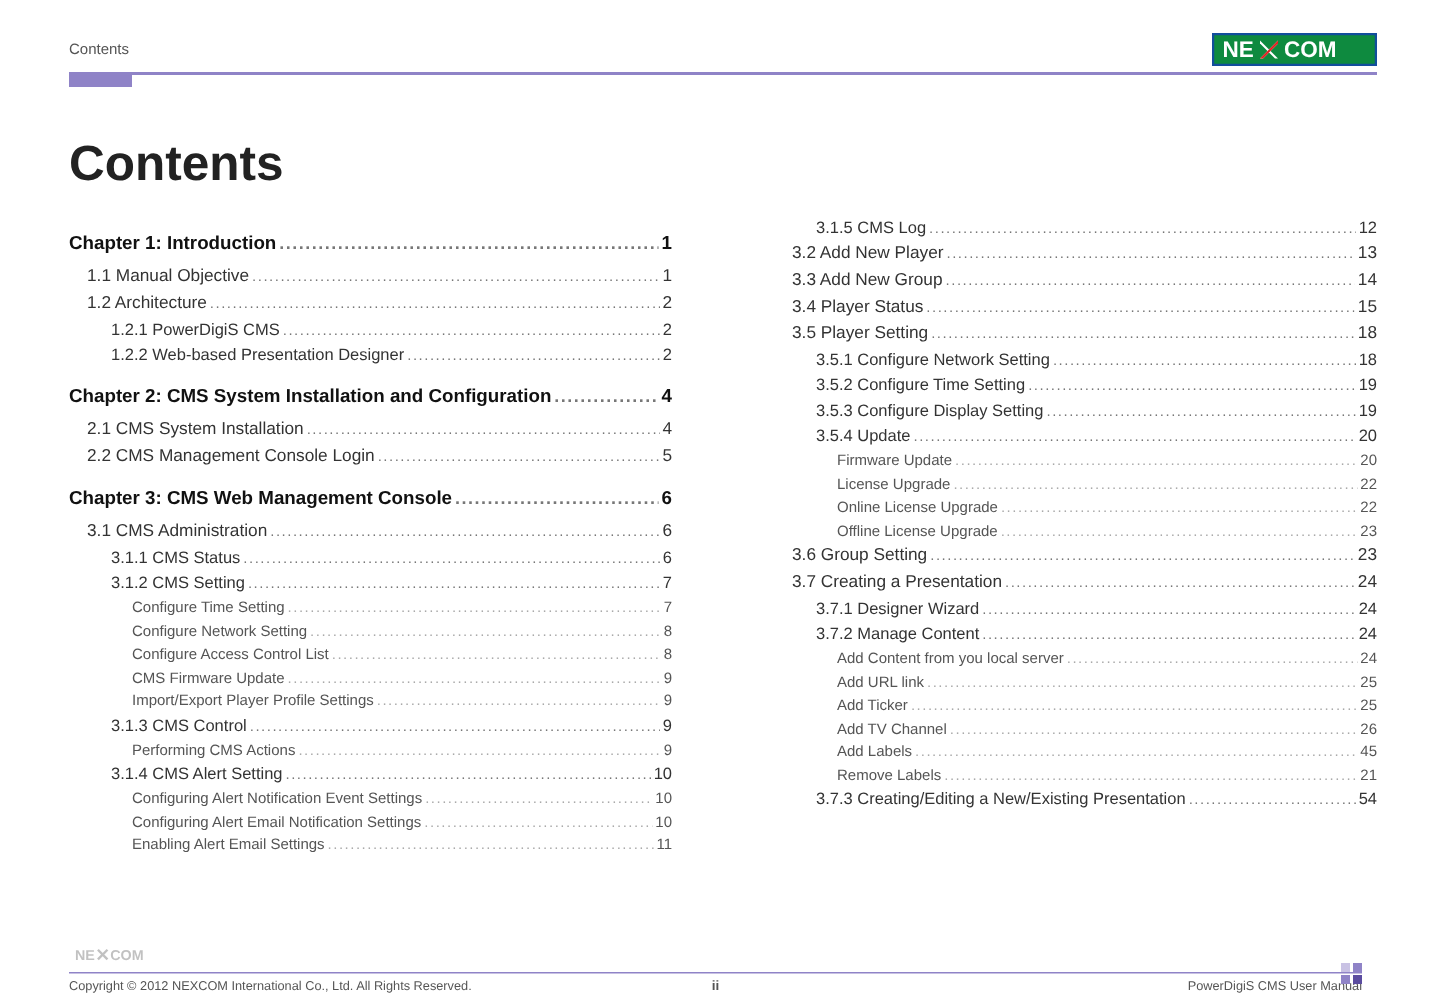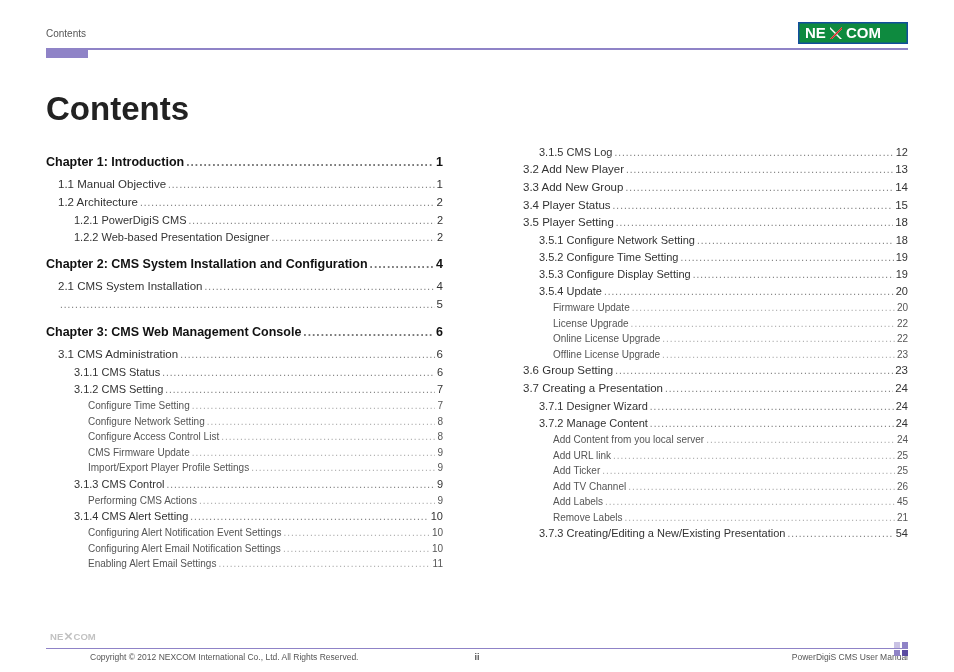--- a/index.html
+++ b/index.html
@@ -7,21 +7,21 @@
     font-family: Arial, Helvetica, sans-serif;
     background: #fff;
     width: 954px;
     height: 672px;
     overflow: hidden;
     position: relative;
   }
   .page {
     width: 100%;
     height: 100%;
-    padding: 20px 46px 12px 46px;
+    padding: 20px 36px 12px 46px;
     position: relative;
   }
   .header {
     display: flex;
     justify-content: space-between;
     align-items: center;
     height: 26px;
   }
   .header .left-label {
     font-size: 10px;
@@ -114,21 +114,20 @@
     right: 0; top: -6px;
     width: 14px; height: 14px;
   }
   .footer-bar {
     display: flex;
     justify-content: space-between;
     align-items: center;
     font-size: 8.5px;
     color: #555;
     margin-top: 3px;
-    margin-left: 44px;
   }
   .footer-bar .center {
     position: absolute;
     left: 50%;
     transform: translateX(-50%);
     font-weight: bold;
     font-size: 9px;
   }
 </style>
 </head>
@@ -189,20 +188,21 @@
           <span class="label">Chapter 2: CMS System Installation and Configuration</span>
           <span class="dots"></span>
           <span class="page-no">4</span>
         </div>
         <div class="toc-row lvl1">
           <span class="label">2.1 CMS System Installation</span>
           <span class="dots"></span>
           <span class="page-no">4</span>
         </div>
         <div class="toc-row lvl1">
+          <span class="label">2.2 CMS Management Console Login</span>
           <span class="dots"></span>
           <span class="page-no">5</span>
         </div>
         <div class="toc-row chapter">
           <span class="label">Chapter 3: CMS Web Management Console</span>
           <span class="dots"></span>
           <span class="page-no">6</span>
         </div>
         <div class="toc-row lvl1">
           <span class="label">3.1 CMS Administration</span>

